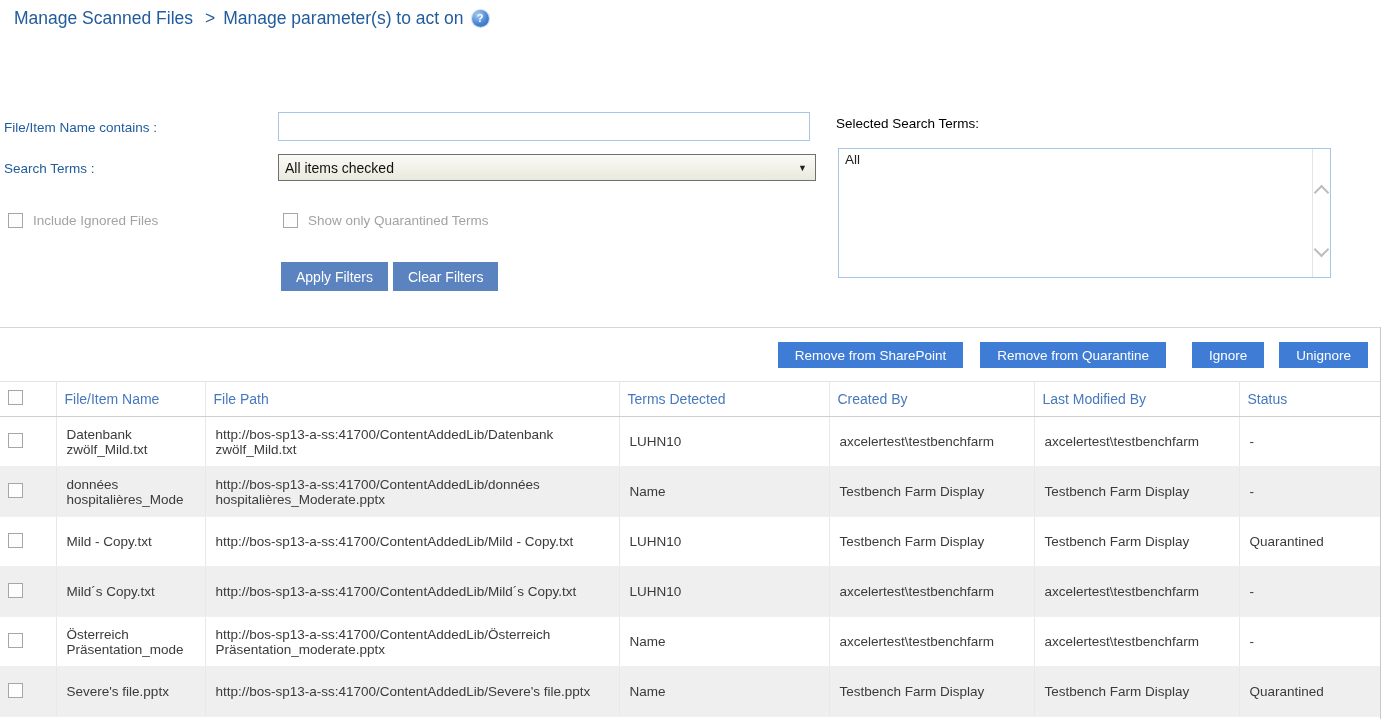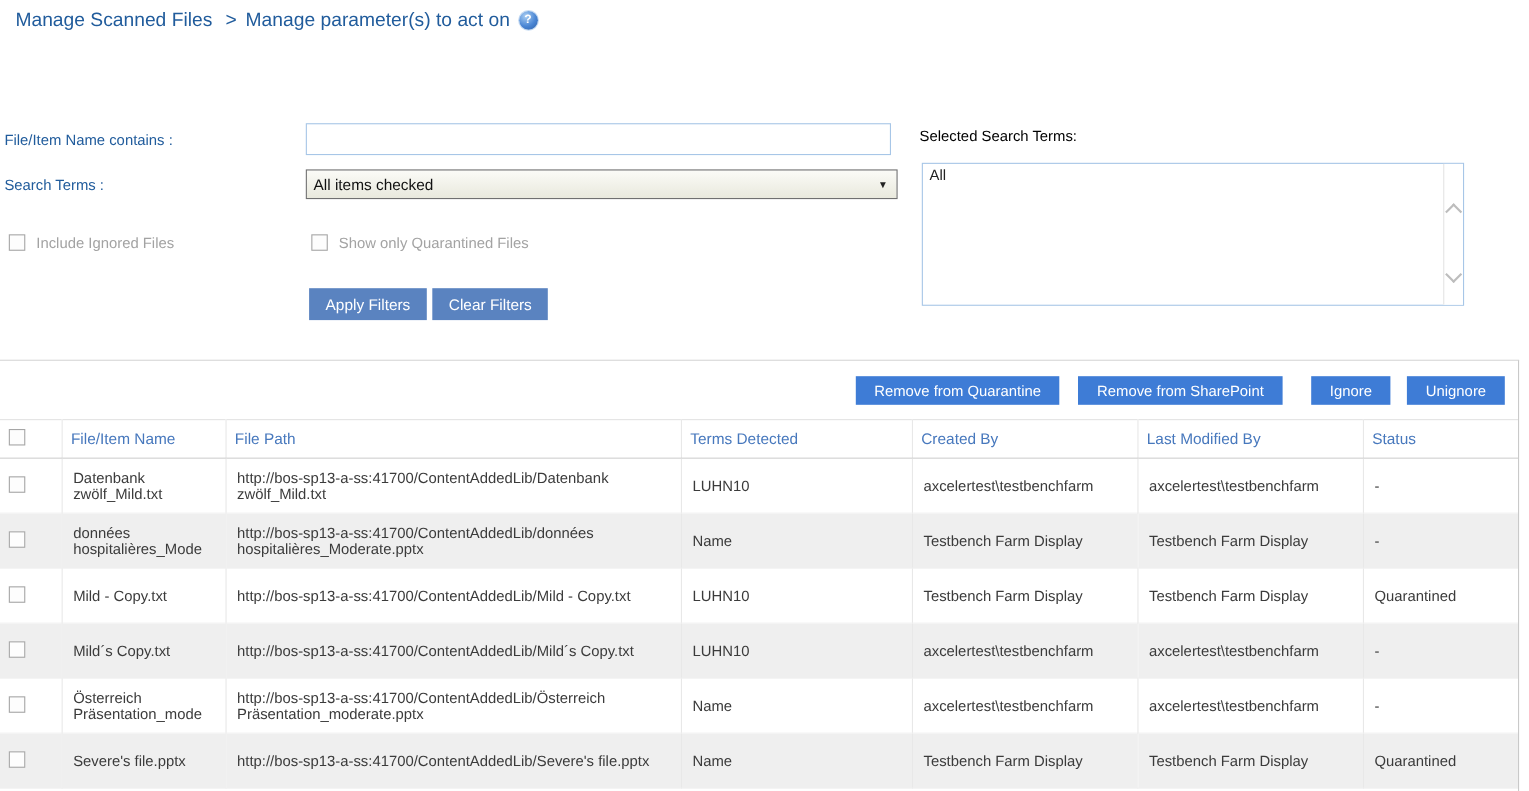--- a/index.html
+++ b/index.html
@@ -90,39 +90,39 @@
     <span>All items checked</span>
     <span class="dd-arrow">▼</span>
   </div>
 
   <div class="cb-row" style="left:8px; top:213px;">
     <span class="cb"></span>
     <span class="cb-label">Include Ignored Files</span>
   </div>
   <div class="cb-row" style="left:283px; top:213px;">
     <span class="cb"></span>
-    <span class="cb-label">Show only Quarantined Files</span>
+    <span class="cb-label">Show only Quarantined Terms</span>
   </div>
 
   <button class="btn-filter" style="left:281px; top:262px;">Apply Filters</button>
   <button class="btn-filter" style="left:393px; top:262px;">Clear Filters</button>
 
   <div class="sel-terms-label">Selected Search Terms:</div>
   <div class="terms-box">
     <div class="content">All</div>
     <div class="terms-scroll">
       <span class="chev up"></span>
       <span class="chev down"></span>
     </div>
   </div>
 
   <div class="lower">
     <div class="actions">
+      <button class="btn-action">Remove from SharePoint</button>
       <button class="btn-action">Remove from Quarantine</button>
-      <button class="btn-action">Remove from SharePoint</button>
       <button class="btn-action gap">Ignore</button>
       <button class="btn-action gap2">Unignore</button>
     </div>
 
     <table class="grid">
       <colgroup>
         <col style="width:56px">
           <col style="width:149px">
           <col style="width:414px">
         <col style="width:210px">

